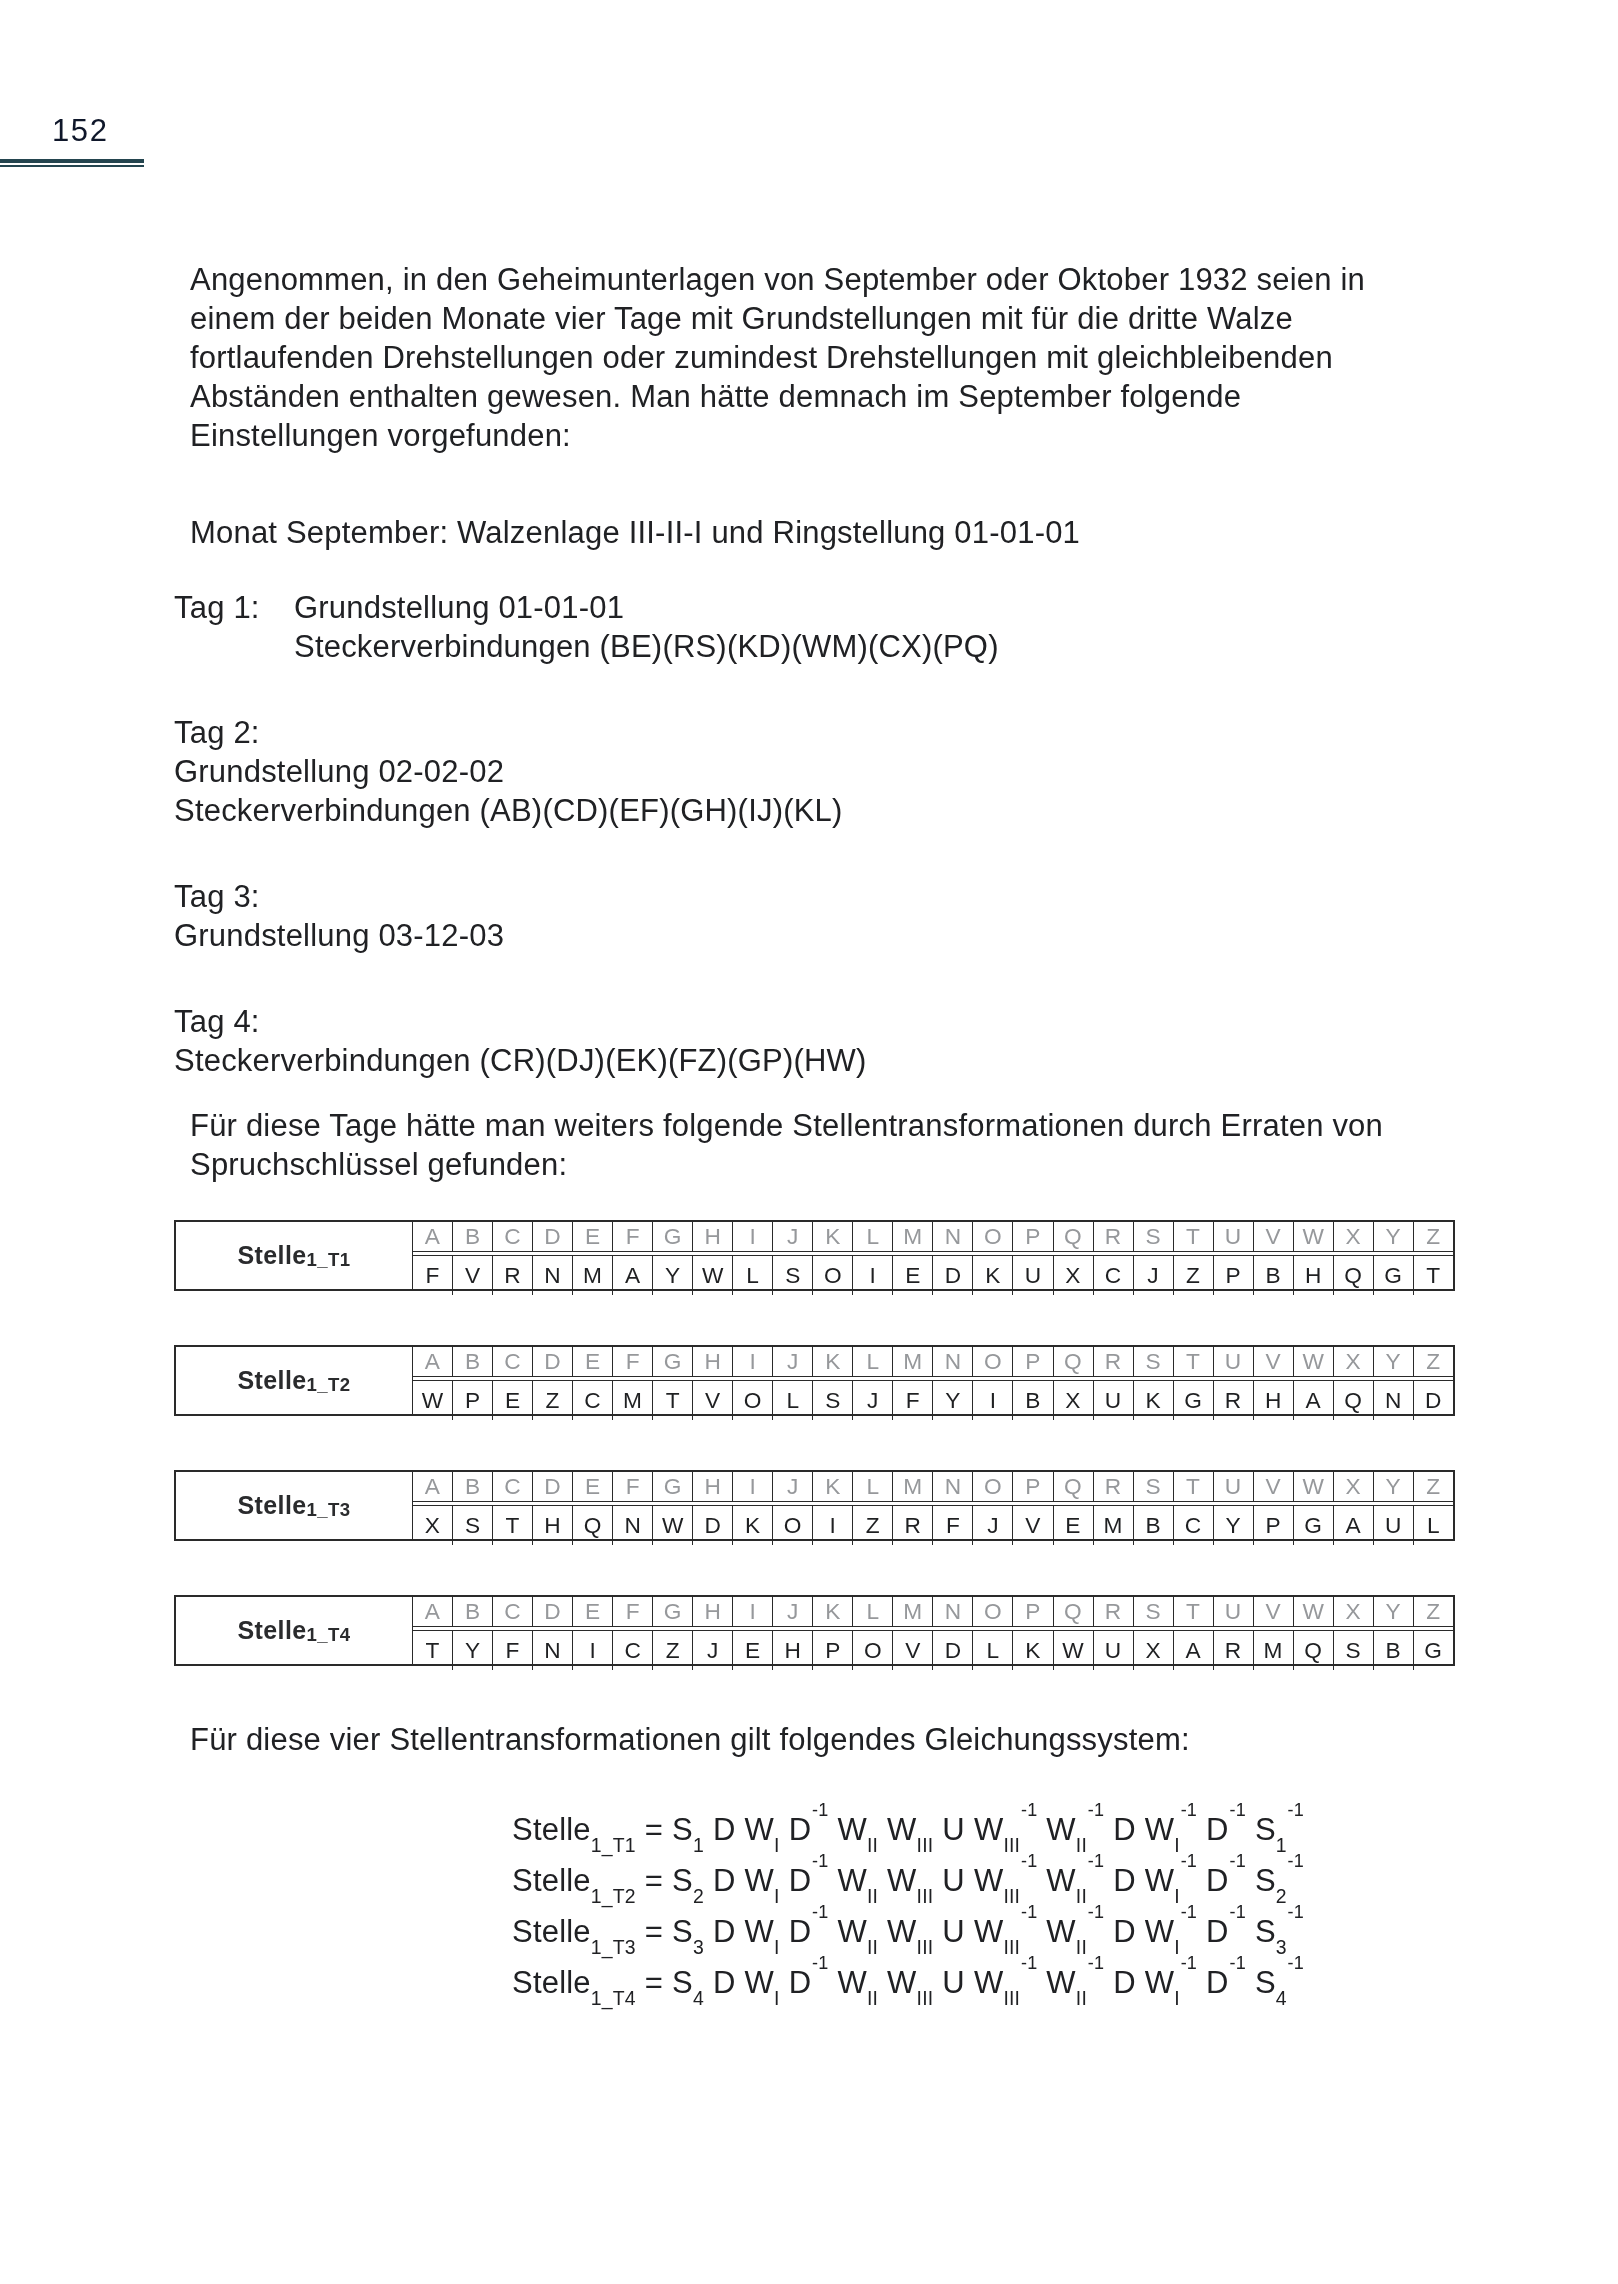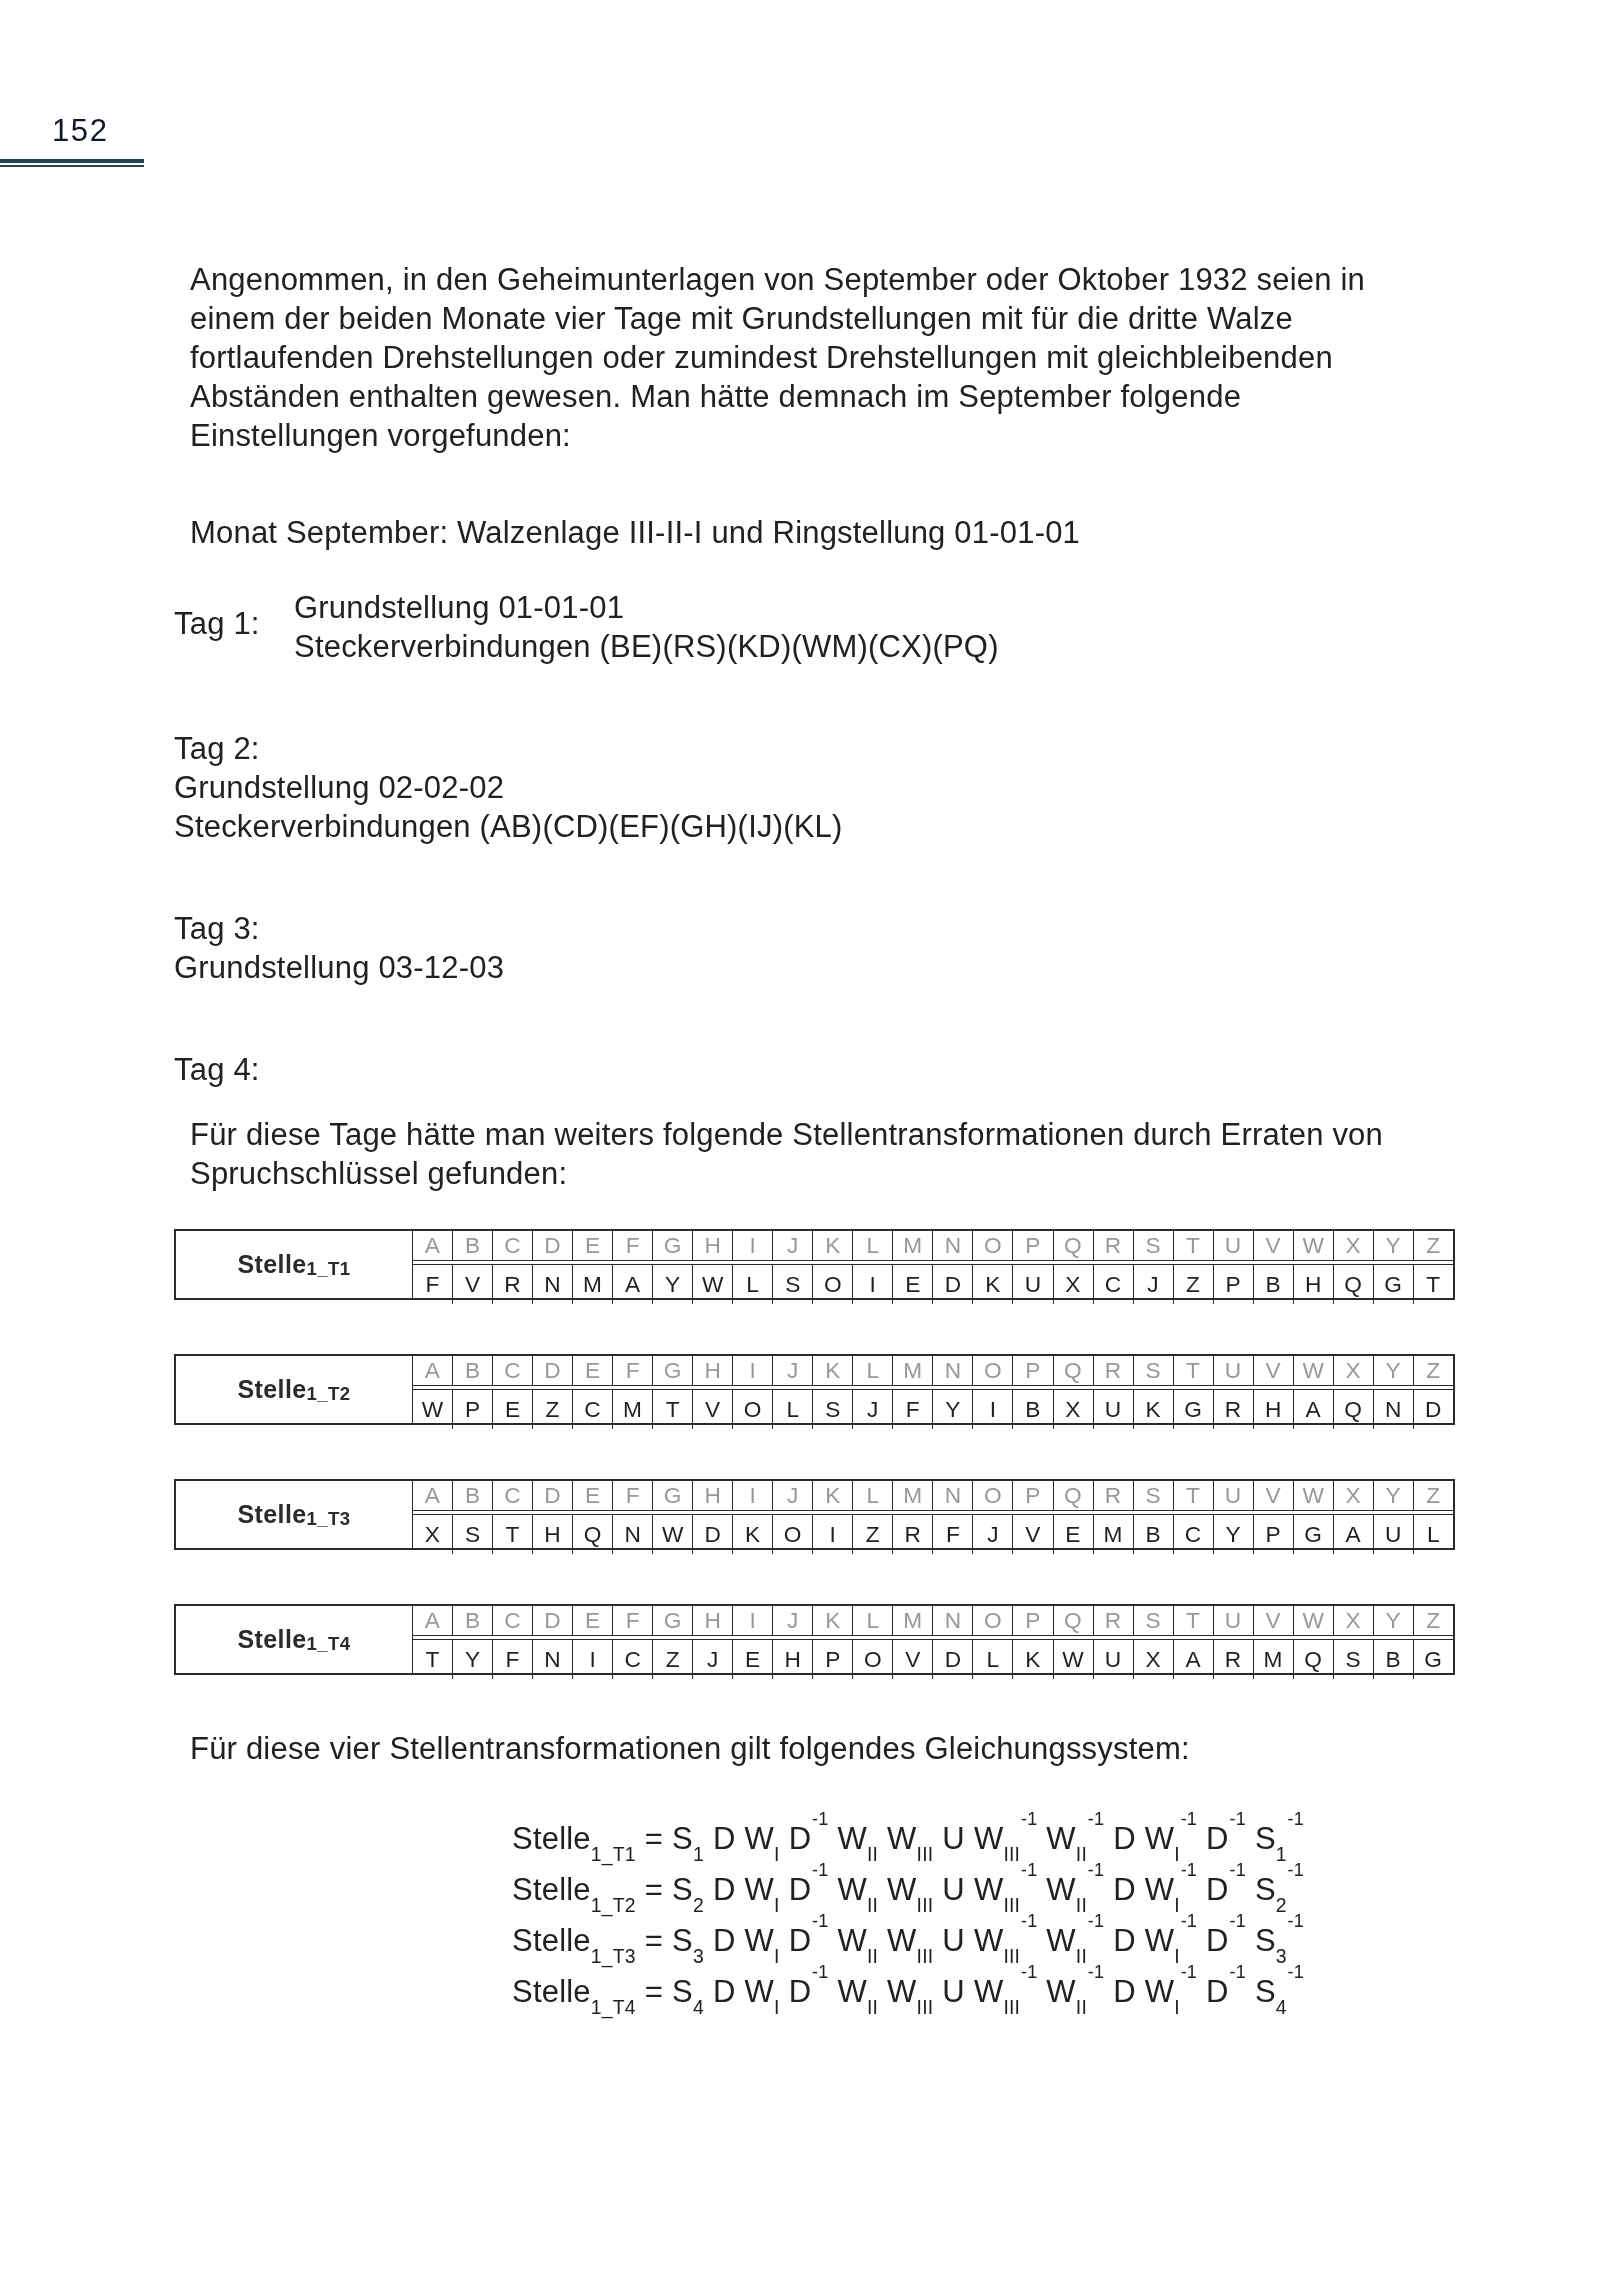--- a/index.html
+++ b/index.html
@@ -17,21 +17,21 @@
     border-top:4px solid #24454f; border-bottom:2.4px solid #24454f;
   }
   .content {
     position:absolute; left:174px; top:244px; width:1359px;
     font-size:31px; font-weight:300; line-height:39px; letter-spacing:0.2px;
   }
   .para { margin:16px; white-space:pre-line; }
   .month-line { margin-top:58px; }
   .day-block { display:flex; margin-top:36px; }
   .day-block + .day-block { margin-top:47px;flex-direction:column; }
-  .day-label { width:120px; flex:none;margin-top:16px; }
+  .day-label { width:120px; flex:none; }
   .day-content div { line-height:39px; }
   .transform-intro { margin-top:26px; }
   #tables { margin-top:36px; }
   .ltable {
     display:flex; width:1281px; height:71px; box-sizing:border-box;
     border:2.4px solid #2a2a2a; margin-bottom:54px; background:#fff;
   }
   .ltable-label {
     width:236px; flex:none; border-right:1.6px solid #2a2a2a;
     display:flex; align-items:center; justify-content:center;
@@ -89,20 +89,21 @@
         </div>
         <div class="day-block">
           <div class="day-label">Tag 3:</div>
           <div class="day-content">
             <div>Grundstellung 03-12-03</div>
           </div>
         </div>
         <div class="day-block">
           <div class="day-label">Tag 4:</div>
           <div class="day-content">
+            <div>Steckerverbindungen (CR)(DJ)(EK)(FZ)(GP)(HW)</div>
           </div>
         </div>
       </div>
 
     <p class="para transform-intro">Für diese Tage hätte man weiters folgende Stellentransformationen durch Erraten von
 Spruchschlüssel gefunden:</p>
 
     <div id="tables">
         <div class="ltable">
           <div class="ltable-label">Stelle<sub>1_T1</sub></div>

